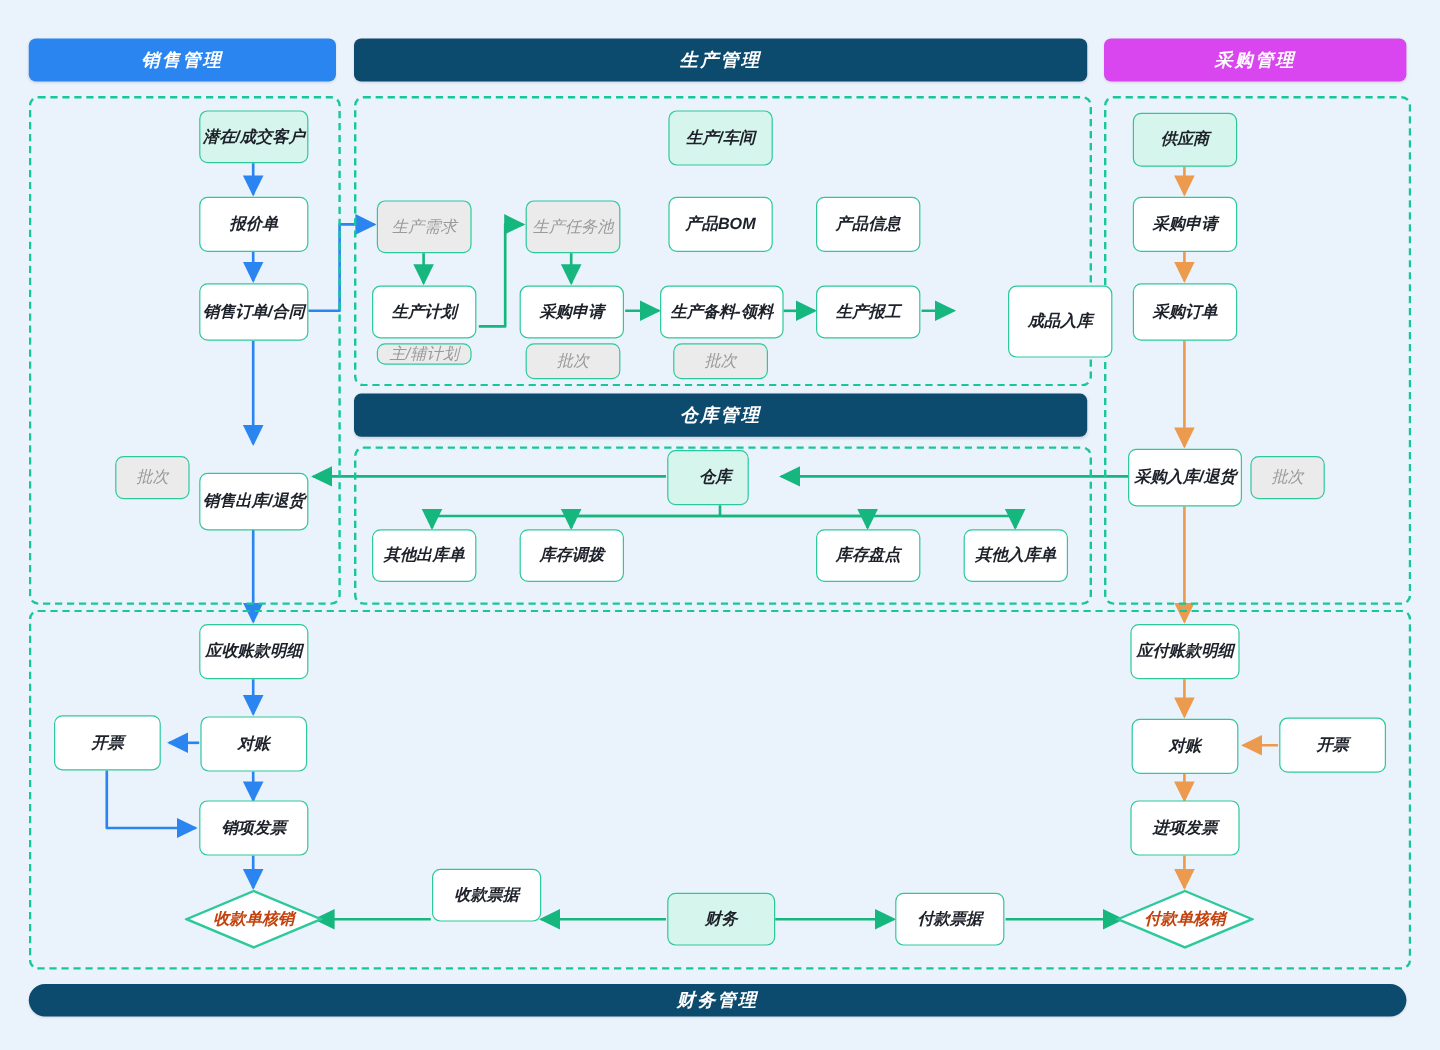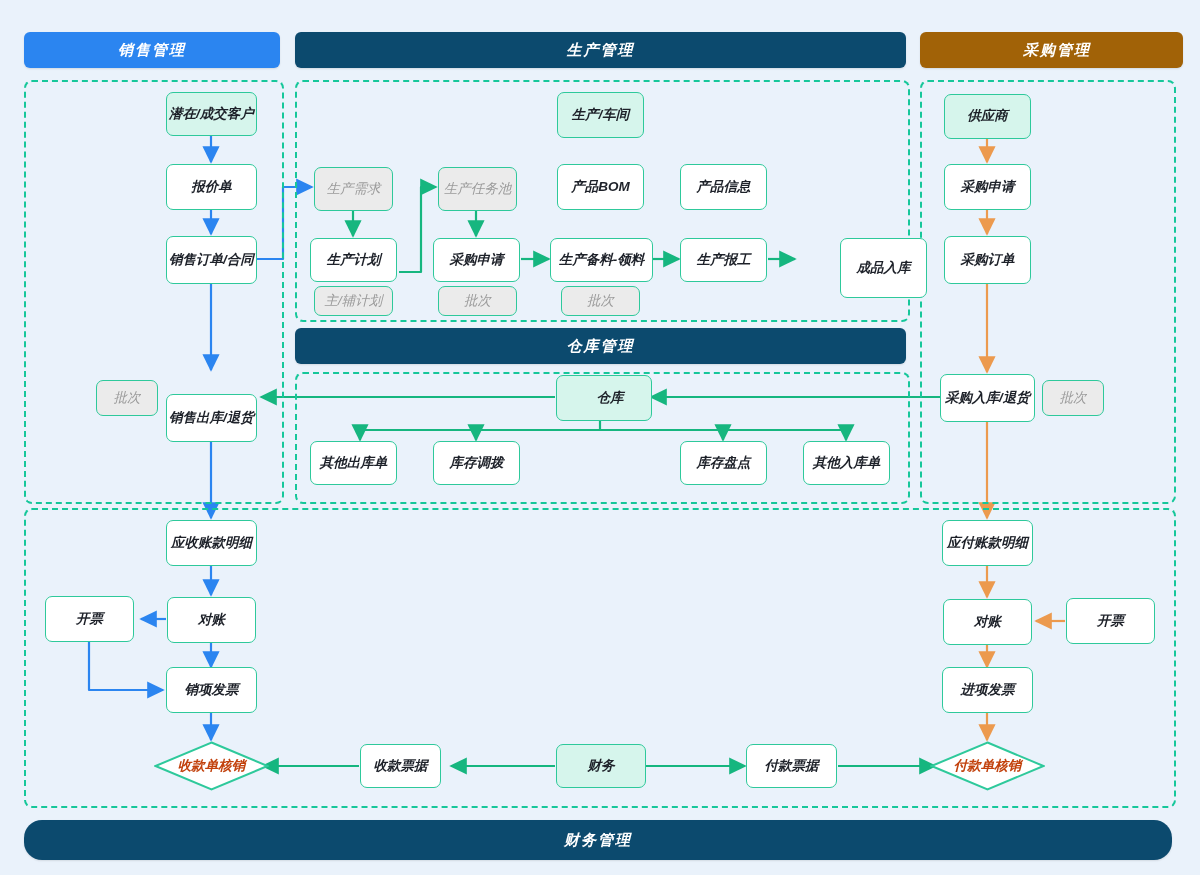--- a/index.html
+++ b/index.html
@@ -17,21 +17,21 @@
     border-radius:6px;
     color:#ffffff;
     font-size:15px;
     font-weight:bold;
     letter-spacing:2px;
     display:flex;align-items:center;justify-content:center;
     box-shadow:0 1px 2px rgba(0,0,0,.10);
   }
   .bar-sales{background:#2b85f0;}
   .bar-green{background:#0c4a6e;}
-  .bar-purchase{background:#a16207;padding-left:11px;}
+  .bar-purchase{background:#d946ef;}
 
   
   .group{
     position:absolute;
     border:2px dashed #16c79a;
     border-radius:8px;
     background:transparent;
   }
 
   
@@ -147,21 +147,21 @@
   </div>
   <div class="bar bar-green" style="left:295px;top:32px;width:611px;height:36px;">
     <span>生产管理</span>
   </div>
   <div class="bar bar-purchase" style="left:920px;top:32px;width:252px;height:36px;">
     <span>采购管理</span>
   </div>
   <div class="bar bar-green" style="left:295px;top:328px;width:611px;height:36px;">
     <span>仓库管理</span>
   </div>
-  <div class="bar bar-green" style="left:24px;top:820px;width:1148px;height:40px;border-radius:18px;">
+  <div class="bar bar-green" style="left:24px;top:820px;width:1148px;height:27px;border-radius:18px;">
     <span>财务管理</span>
   </div>
 
   <div class="group" style="left:24px;top:80px;width:256px;height:420px;"></div>
   <div class="group" style="left:295px;top:80px;width:611px;height:238px;"></div>
   <div class="group" style="left:295px;top:372px;width:611px;height:128px;"></div>
   <div class="group" style="left:920px;top:80px;width:252px;height:420px;"></div>
   <div class="group" style="left:24px;top:508px;width:1148px;height:296px;"></div>
 
   <div class="node fill" style="left:166px;top:92px;width:91px;height:44px;">潜在/成交客户</div>
@@ -176,49 +176,49 @@
   <div class="node muted" style="left:438px;top:167px;width:79px;height:44px;">生产任务池</div>
   <div class="node" style="left:557px;top:164px;width:87px;height:46px;">产品BOM</div>
   <div class="node" style="left:680px;top:164px;width:87px;height:46px;">产品信息</div>
 
   <div class="node" style="left:310px;top:238px;width:87px;height:44px;">生产计划</div>
   <div class="node" style="left:433px;top:238px;width:87px;height:44px;">采购申请</div>
   <div class="node" style="left:550px;top:238px;width:103px;height:44px;">生产备料-领料</div>
   <div class="node" style="left:680px;top:238px;width:87px;height:44px;">生产报工</div>
   <div class="node" style="left:840px;top:238px;width:87px;height:60px;">成品入库</div>
 
-  <div class="node muted" style="left:314px;top:286px;width:79px;height:30px;">主/辅计划</div>
+  <div class="node muted" style="left:314px;top:286px;width:79px;height:18px;">主/辅计划</div>
   <div class="node muted" style="left:438px;top:286px;width:79px;height:30px;">批次</div>
   <div class="node muted" style="left:561px;top:286px;width:79px;height:30px;">批次</div>
 
   <div class="node fill" style="left:944px;top:94px;width:87px;height:45px;">供应商</div>
   <div class="node" style="left:944px;top:164px;width:87px;height:46px;">采购申请</div>
   <div class="node" style="left:944px;top:236px;width:87px;height:48px;">采购订单</div>
   <div class="node" style="left:940px;top:374px;width:95px;height:48px;">采购入库/退货</div>
   <div class="node muted" style="left:1042px;top:380px;width:62px;height:36px;">批次</div>
 
-  <div class="node fill" style="left:556px;top:375px;width:96px;height:46px;padding-left:12px;">仓库</div>
+  <div class="node fill" style="left:556px;top:375px;width:68px;height:46px;padding-left:12px;">仓库</div>
   <div class="node" style="left:310px;top:441px;width:87px;height:44px;">其他出库单</div>
   <div class="node" style="left:433px;top:441px;width:87px;height:44px;">库存调拨</div>
   <div class="node" style="left:680px;top:441px;width:87px;height:44px;">库存盘点</div>
   <div class="node" style="left:803px;top:441px;width:87px;height:44px;">其他入库单</div>
 
   <div class="node" style="left:166px;top:520px;width:91px;height:46px;">应收账款明细</div>
   <div class="node" style="left:167px;top:597px;width:89px;height:46px;">对账</div>
   <div class="node" style="left:45px;top:596px;width:89px;height:46px;">开票</div>
   <div class="node" style="left:166px;top:667px;width:91px;height:46px;">销项发票</div>
 
   <div class="node diamond" style="left:154px;top:741px;width:115px;height:50px;">
     <svg class="diamond-shape" viewBox="0 0 115 50" preserveAspectRatio="none">
       <polygon points="57.5,1.5 113.5,25 57.5,48.5 1.5,25" fill="#ffffff" stroke="#2ec99b" stroke-width="2"></polygon>
     </svg>
     <span class="diamond-label">收款单核销</span>
   </div>
 
-  <div class="node" style="left:360px;top:744px;width:81px;height:44px;">收款票据</div>
+  <div class="node" style="left:360px;top:724px;width:91px;height:44px;">收款票据</div>
   <div class="node fill" style="left:556px;top:744px;width:90px;height:44px;">财务</div>
   <div class="node" style="left:746px;top:744px;width:91px;height:44px;text-align:center;">付款票据</div>
 
   <div class="node diamond" style="left:930px;top:741px;width:115px;height:50px;">
     <svg class="diamond-shape" viewBox="0 0 115 50" preserveAspectRatio="none">
       <polygon points="57.5,1.5 113.5,25 57.5,48.5 1.5,25" fill="#ffffff" stroke="#2ec99b" stroke-width="2"></polygon>
     </svg>
     <span class="diamond-label">付款单核销</span>
   </div>
 

